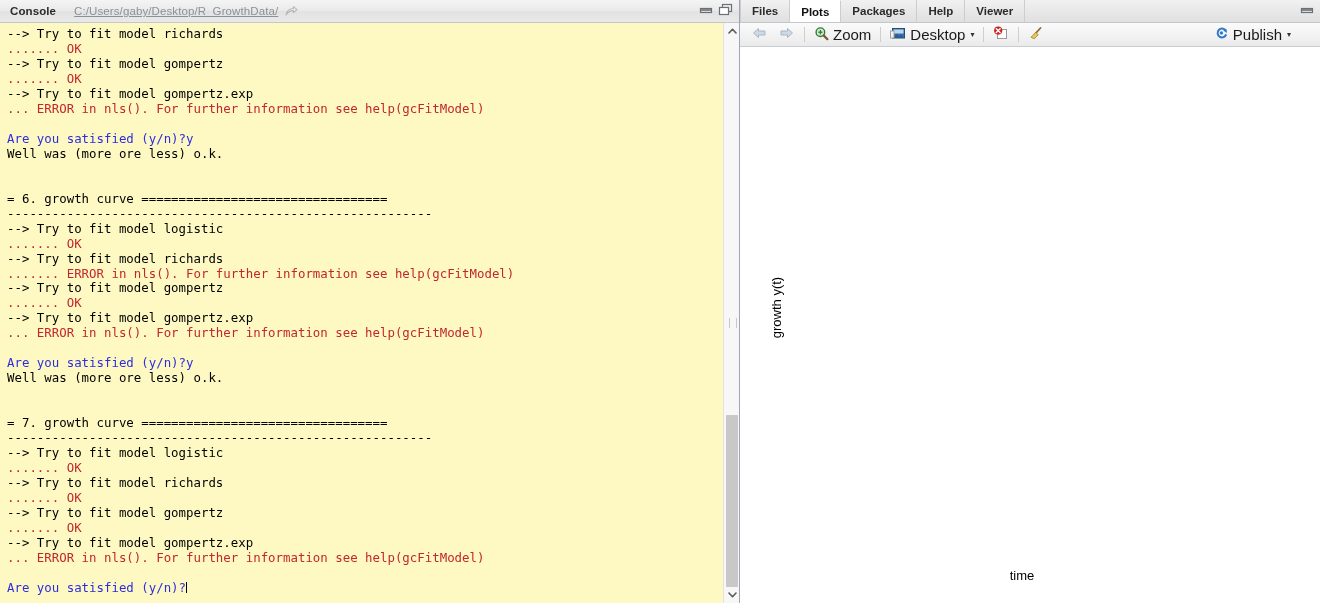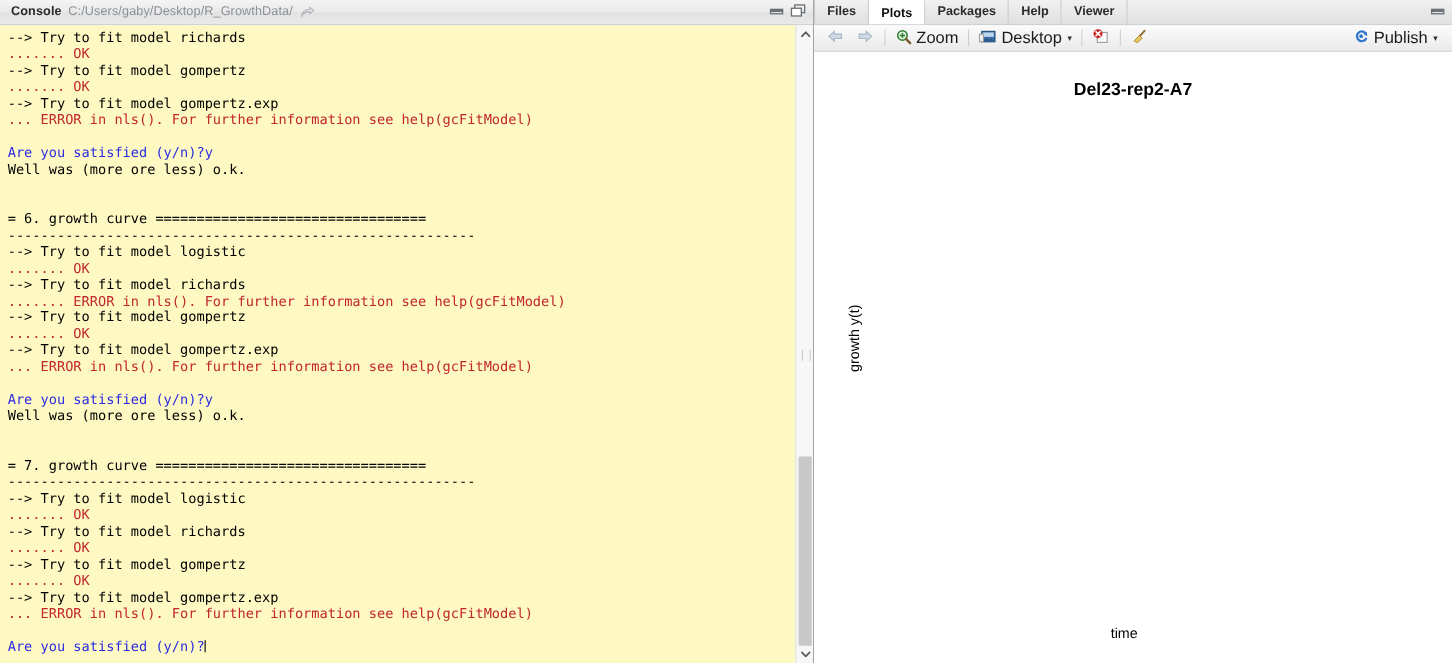--- a/index.html
+++ b/index.html
@@ -25,21 +25,21 @@
     border-bottom:1px solid #c2c7cc;
     display:flex;align-items:center;
     padding:0 6px 0 10px;
     box-sizing:border-box;
     position:relative;
   }
   .console-title{
     font-weight:bold;font-size:11.5px;color:#2b2b2b;letter-spacing:0.1px;
   }
   .console-path{
-    font-size:11.5px;color:#8b9199;margin-left:6px;letter-spacing:0.1px;
+    font-size:11.5px;color:#8b9199;margin-left:18px;letter-spacing:0.1px;text-decoration:underline;
   }
   .path-arrow{margin-left:7px;opacity:.55;display:flex;align-items:center;}
   .win-ctrls{position:absolute;right:6px;top:3px;display:flex;gap:5px;align-items:center;}
 
   .console-body{
     position:absolute;left:0;top:23px;right:0;bottom:0;
     background:#fef9c3;
     overflow:hidden;
   }
   .console-text{
@@ -114,21 +114,21 @@
     background:linear-gradient(to bottom,#fbfbfb 0%,#f2f2f2 55%,#eaeaea 100%);
     border-bottom:1px solid #c8cdd2;
     display:flex;align-items:center;
     padding:0 6px;box-sizing:border-box;
     position:relative;
   }
   .tb-item{display:flex;align-items:center;gap:4px;padding:0 5px;height:20px;cursor:default;}
   .tb-label{font-size:15px;color:#1a1a1a;}
   .tb-sep{width:1px;height:15px;background:#cfcfcf;margin:0 4px;}
   .tb-caret{font-size:8px;color:#333;margin-left:1px;}
-  .tb-right{position:absolute;right:8px;display:flex;align-items:center;}
+  .tb-right{position:absolute;right:24px;display:flex;align-items:center;}
 
   .plot-canvas{
     position:absolute;left:0;top:48px;right:0;bottom:0;
     background:#ffffff;
   }
 
   .plot-title{
     position:absolute;left:0;right:0;top:25px;
     text-align:center;font-weight:bold;font-size:16px;color:#000;
     font-family:"Liberation Sans",sans-serif;
@@ -283,21 +283,20 @@
                 <circle cx="7.4" cy="6.9" r="1.7" fill="#2e77c9"></circle>
               </svg>
           </span>
           <span class="tb-label">Publish</span>
           <span class="tb-caret">▾</span>
         </div>
       </div>
     </div>
 
     <div class="plot-canvas">
-      <div class="plot-title">Del23-rep2-A7</div>
       <div class="axis-ylabel">growth y(t)</div>
       <div class="axis-xlabel">time</div>
       <svg class="plot-svg" id="plot-svg" width="580" height="555">
           <defs>
             <clipPath id="boxclip">
               <rect x="822" y="75" width="488" height="389"></rect>
             </clipPath>
           </defs>
           <rect x="822" y="75" width="488" height="389" fill="none" stroke="#000" stroke-width="1.4"></rect>
           <line x1="840.8903225806451" y1="464" x2="840.8903225806451" y2="472" stroke="#000" stroke-width="1.2"></line>

